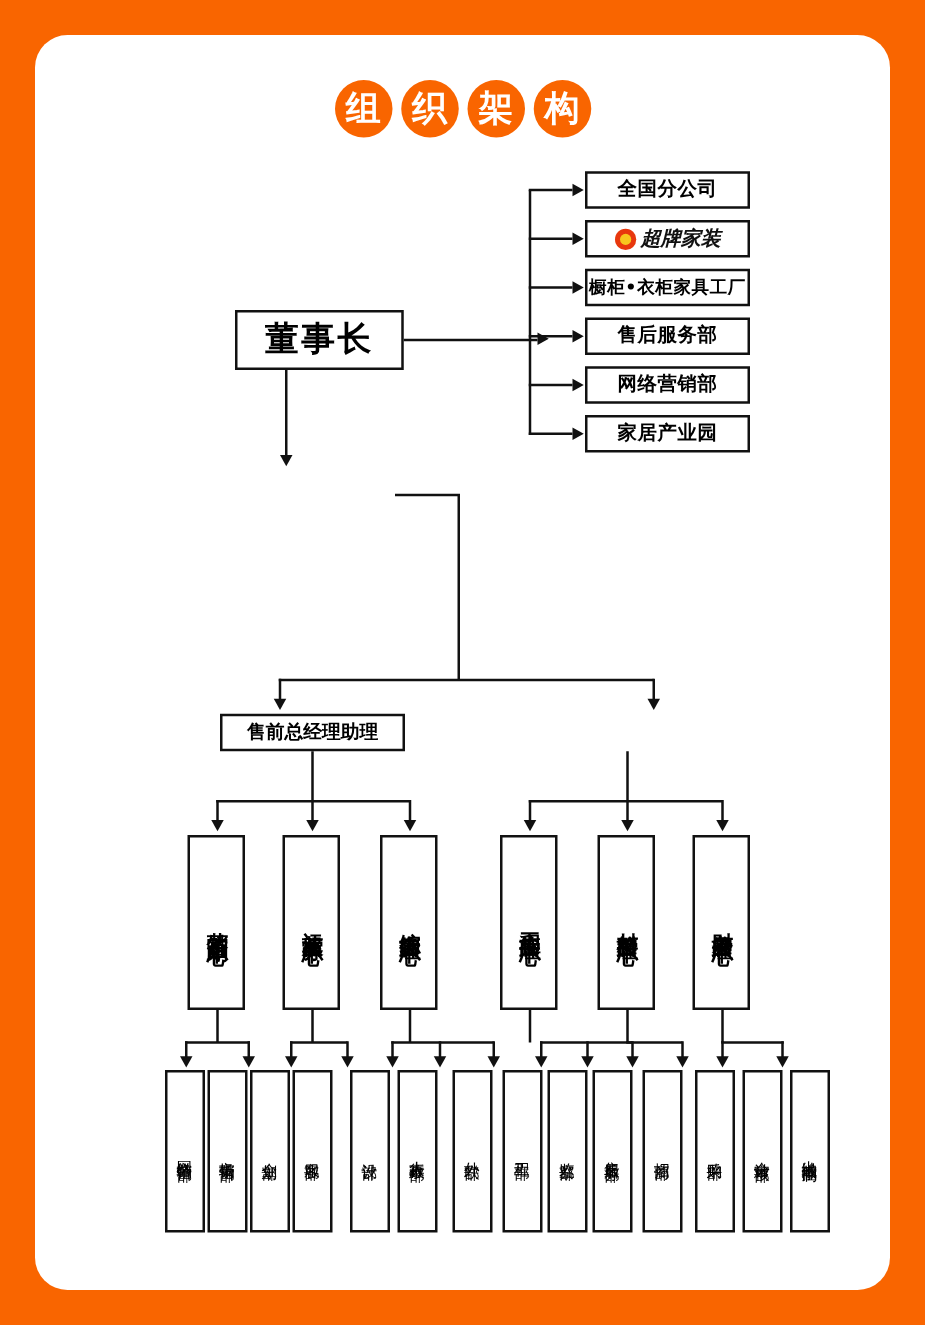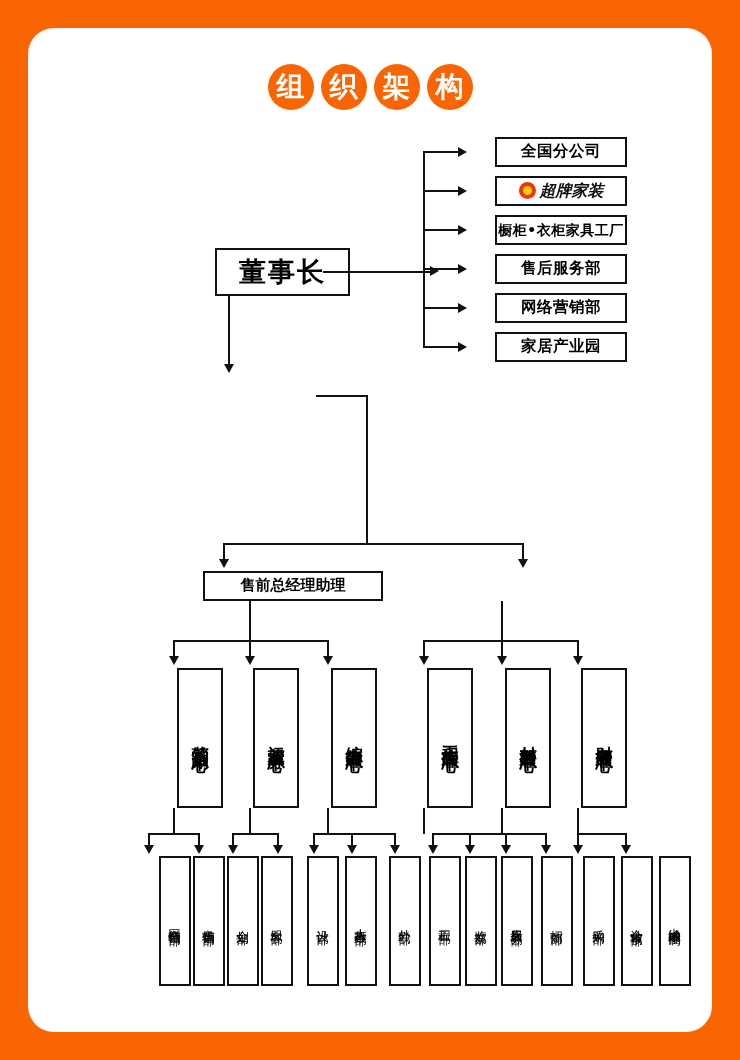--- a/index.html
+++ b/index.html
@@ -60,21 +60,20 @@
     border: 2px solid #111111;
     background: #ffffff;
     box-sizing: border-box;
     display: flex;
     align-items: center;
     justify-content: center;
     text-align: center;
     color: #000000;
     font-weight: bold;
     line-height: 1.15;
-    margin-left: 27px;
   }
   .chairman {
     font-size: 27px;
     letter-spacing: 2px;
   }
   .right-box {
     font-size: 15.5px;
     letter-spacing: 0.5px;
   }
   .gm {
@@ -117,21 +116,21 @@
     border-left: 9px solid #111111;
   }
   .arrow-down {
     border-left: 5px solid transparent;
     border-right: 5px solid transparent;
     border-top: 9px solid #111111;
   }
   
   .brand-inner {
     display: flex;
-    align-items: flex-start;
+    align-items: flex-end;
     justify-content: center;
     gap: 4px;
   }
   .brand-mark {
     width: 17px;
     height: 17px;
     border-radius: 50%;
     background: #E8380D;
     position: relative;
     flex: none;
@@ -208,21 +207,21 @@
 
 
     <div class="ln v" style="left:338px; top:368px; height:148px;"></div>
     <div class="ln h" style="left:288px; top:367px; width:52px;"></div>
     <div class="ln h" style="left:195px; top:515px; width:300px;"></div>
     <div class="ln v" style="left:195px; top:515px; height:18px;"></div>
     <div class="arrow arrow-down" style="left:191px; top:531px;"></div>
     <div class="ln v" style="left:494px; top:515px; height:18px;"></div>
     <div class="arrow arrow-down" style="left:490px; top:531px;"></div>
 
-    <div class="box assist" style="left:148px; top:543px; width:180px; height:30px;">售前总经理助理</div>
+    <div class="box assist" style="left:148px; top:543px; width:148px; height:30px;">售前总经理助理</div>
 
     <div class="ln v" style="left:221px; top:573px; height:40px;"></div>
     <div class="ln v" style="left:473px; top:573px; height:40px;"></div>
     <div class="ln h" style="left:145px; top:612px; width:155px;"></div>
     <div class="ln h" style="left:395px; top:612px; width:155px;"></div>
 
     <div class="ln v" style="left:300px; top:612px; height:0px;"></div>
 
     <div class="ln v" style="left:145px; top:612px; height:18px;"></div>
     <div class="arrow arrow-down" style="left:141px; top:628px;"></div>

